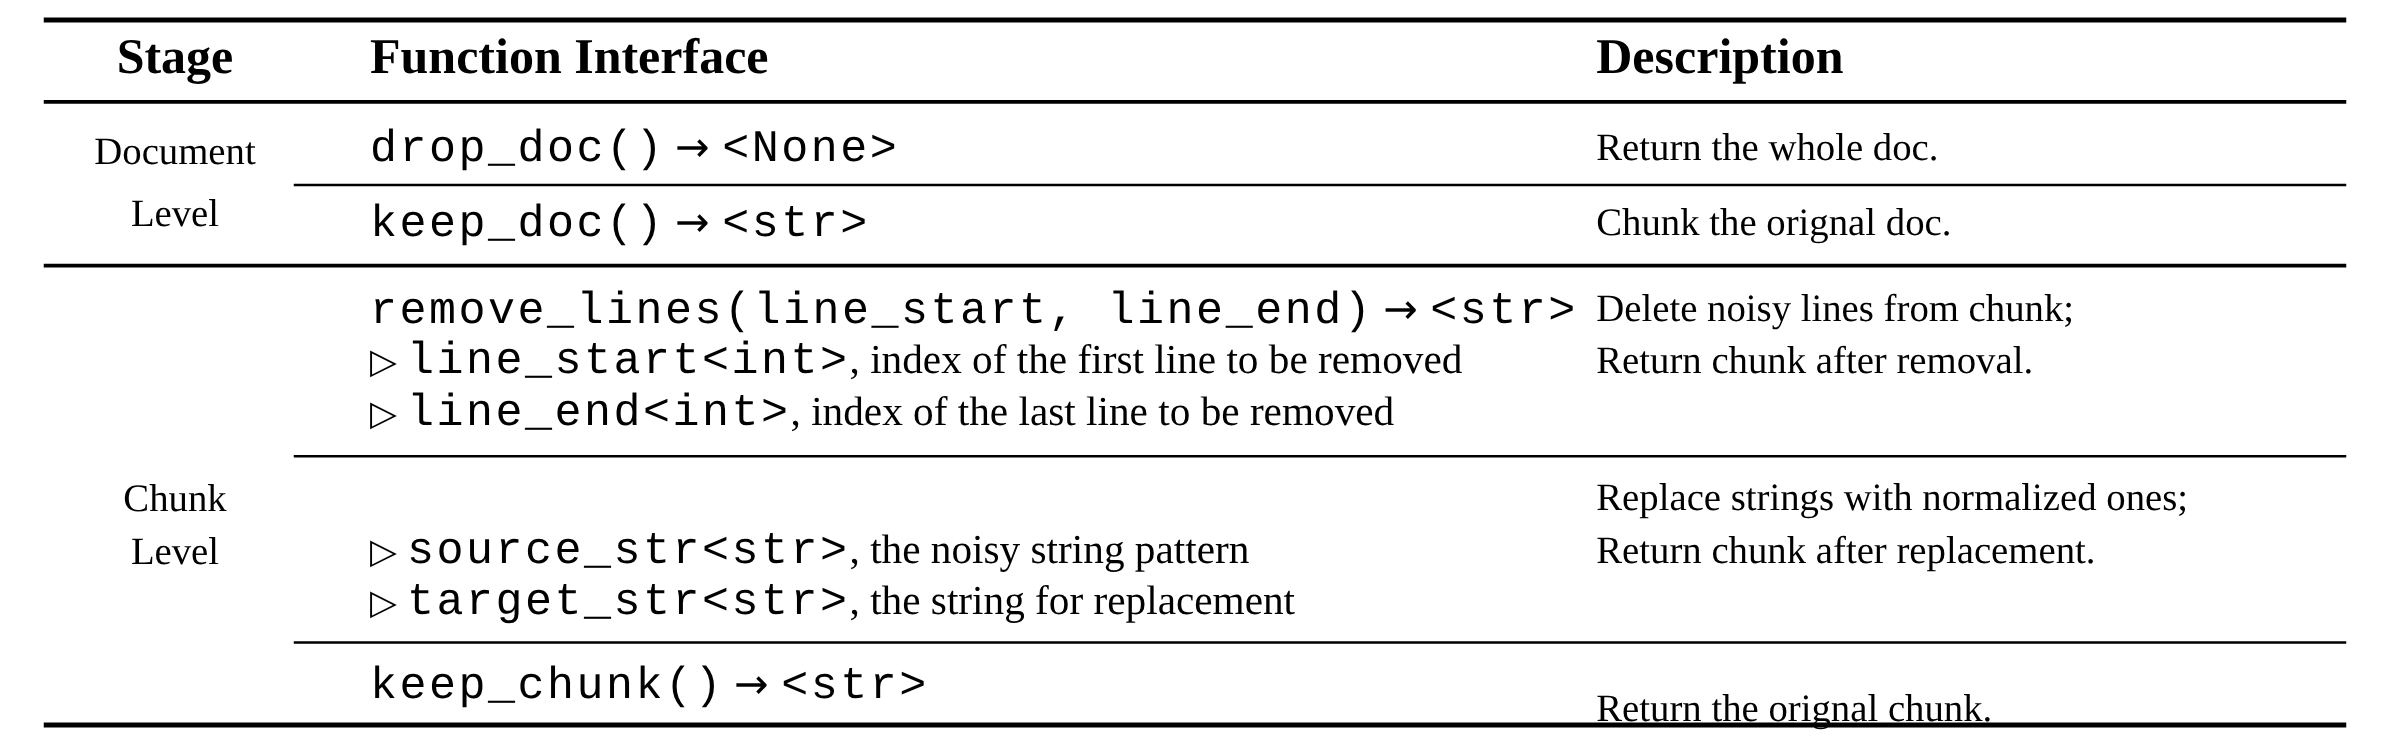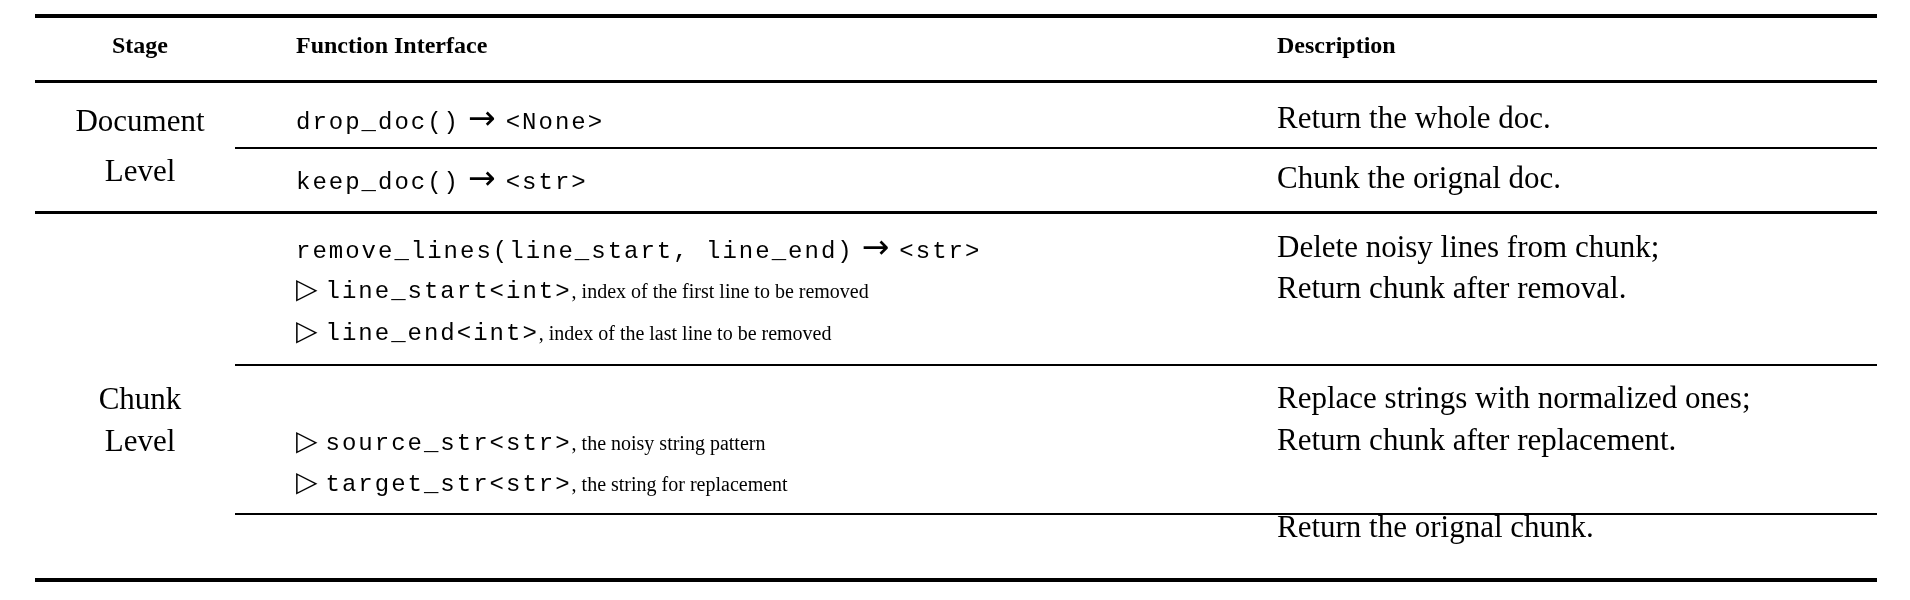--- a/index.html
+++ b/index.html
@@ -22,45 +22,45 @@
     position: absolute;
     height: 42px;
     line-height: 42px;
     white-space: nowrap;
     font-family: "Liberation Serif", "DejaVu Serif", serif;
     font-size: 31px;
   }
   .hdr {
     font-family: "Liberation Serif", "DejaVu Serif", serif;
     font-weight: bold;
-    font-size: 24px;
+    font-size: 40px;
   }
   .stage-cell {
     left: 35px;
     width: 210px;
     text-align: center;
   }
   .mono {
     font-family: "Liberation Mono", "DejaVu Sans Mono", monospace;
-    font-size: 24px;
+    font-size: 36px;
     letter-spacing: 2px;
   }
   .arr {
     font-family: "DejaVu Sans", "Liberation Sans", sans-serif;
     font-size: 33px;
     margin: 0 10px 0 8px;
   }
   .tri {
     font-family: "DejaVu Sans", "Liberation Sans", sans-serif;
     font-size: 28px;
     margin-right: 8px;
   }
   .serif-inline {
     font-family: "Liberation Serif", "DejaVu Serif", serif;
-    font-size: 20px;
+    font-size: 33px;
     letter-spacing: 0;
   }
   .col2 { left: 248px; margin-left: 48px; }
   .col3 { left: 1277px; }
 </style>
 </head>
 <body>
 
 <div class="canvas">
 
@@ -92,15 +92,16 @@
   <div class="line col2" style="top:267px"><span class="tri">▷</span><span class="mono">line_start&lt;int&gt;</span><span class="serif-inline">, index of the first line to be removed</span></div>
   <div class="line col3" style="top:226px">Delete noisy lines from chunk;</div>
   <div class="line col2" style="top:309px"><span class="tri">▷</span><span class="mono">line_end&lt;int&gt;</span><span class="serif-inline">, index of the last line to be removed</span></div>
   <div class="line col3" style="top:267px">Return chunk after removal.</div>
 
   <div class="line col2" style="top:419px"><span class="tri">▷</span><span class="mono">source_str&lt;str&gt;</span><span class="serif-inline">, the noisy string pattern</span></div>
   <div class="line col2" style="top:460px"><span class="tri">▷</span><span class="mono">target_str&lt;str&gt;</span><span class="serif-inline">, the string for replacement</span></div>
   <div class="line col3" style="top:377px">Replace strings with normalized ones;</div>
   <div class="line col3" style="top:419px">Return chunk after replacement.</div>
 
-  <div class="line col3" style="top:506px">Return the orignal chunk.</div>
+  <div class="line col2" style="top:526px"><span class="mono">keep_chunk()</span><span class="arr">→</span><span class="mono">&lt;str&gt;</span></div>
+  <div class="line col3" style="top:546px">Return the orignal chunk.</div>
 
 </div>
 
 </body></html>

